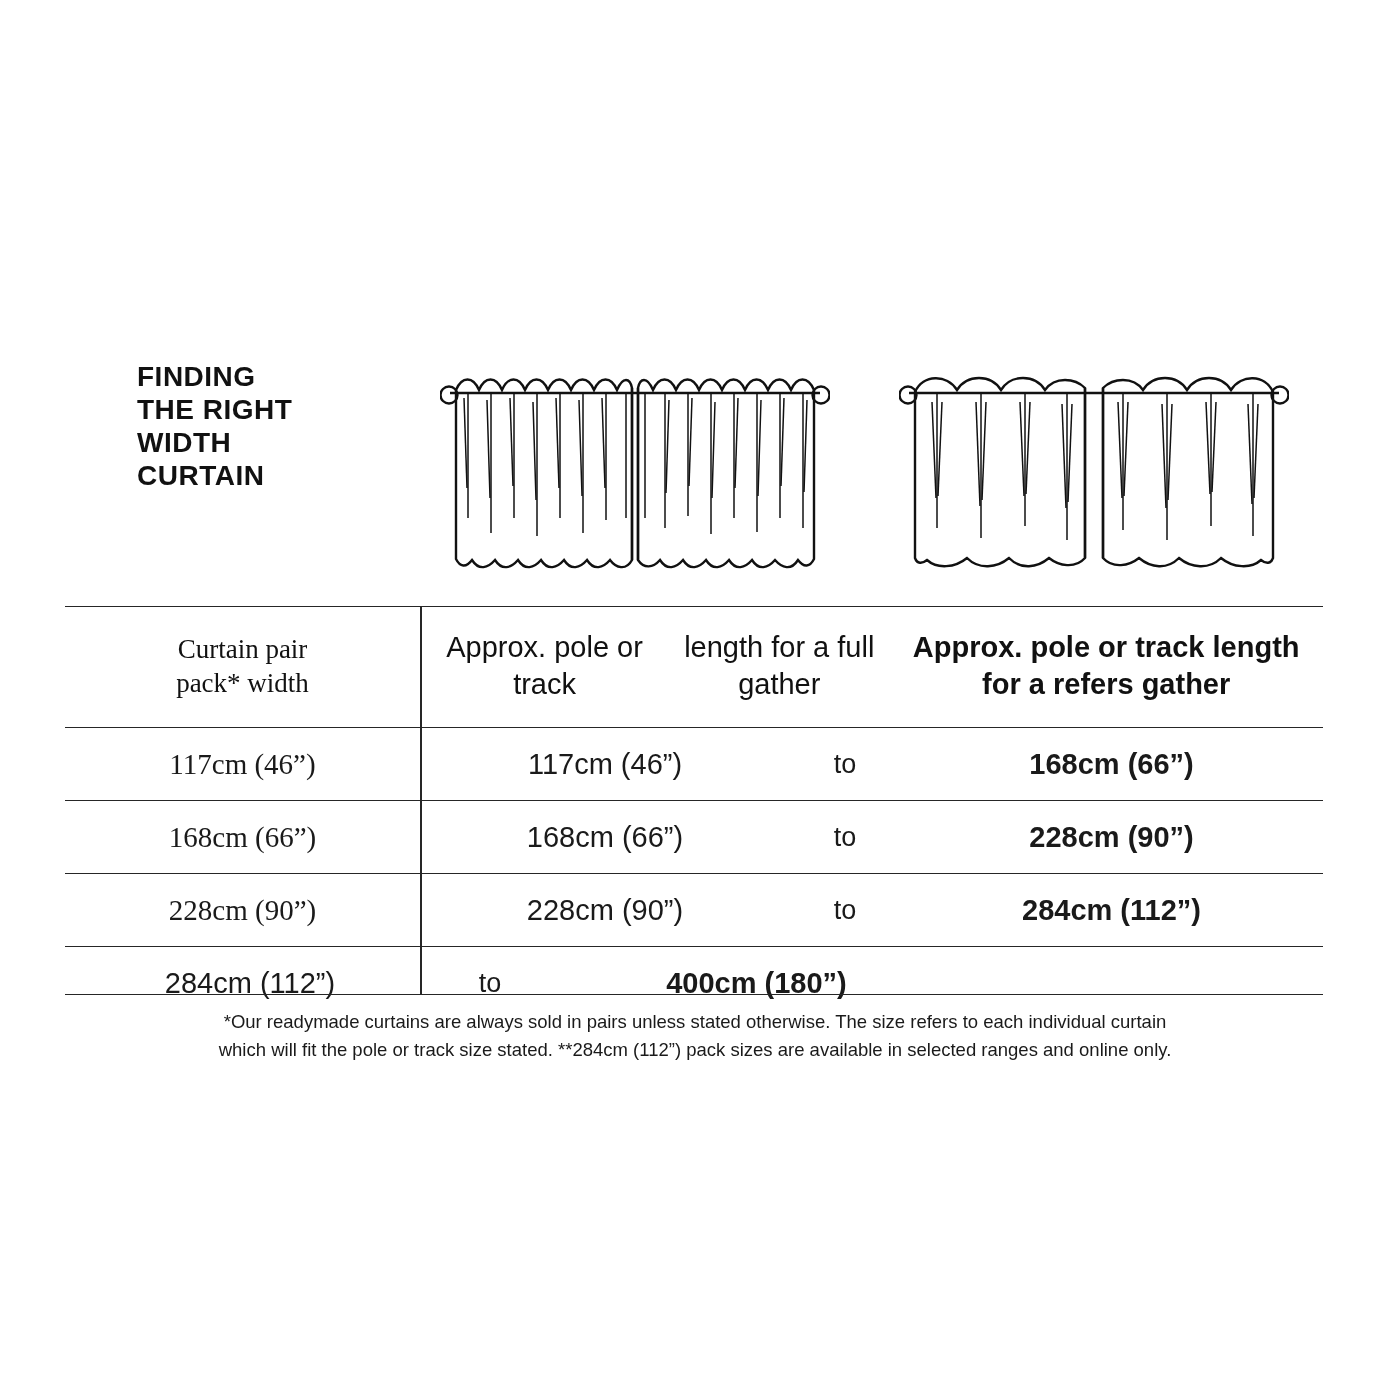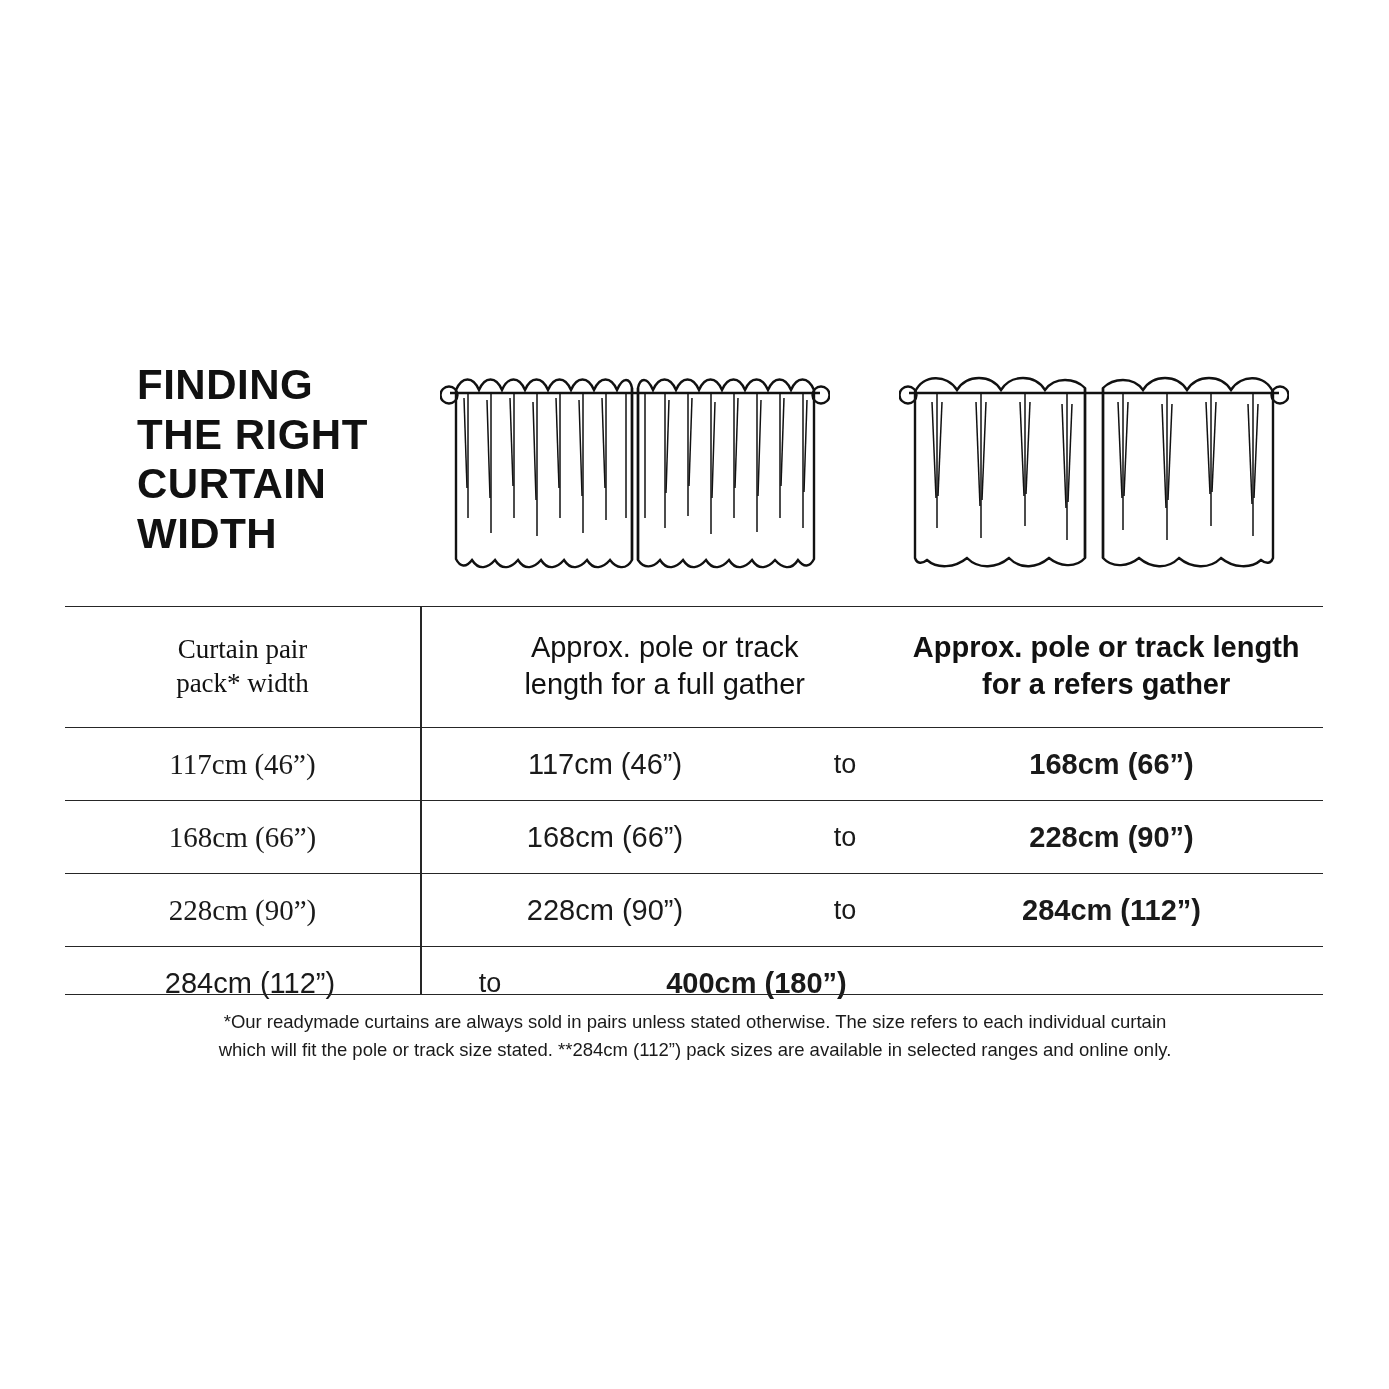--- a/index.html
+++ b/index.html
@@ -25,21 +25,21 @@
     position: absolute;
     left: 65px;
     top: 360px;
     width: 1258px;
     height: 240px;
     display: flex;
     align-items: flex-start;
   }
   .title {
     width: 340px;
-    font-size: 42px;
+    font-size: 28px;
     line-height: 1.18;
     font-weight: 700;
     letter-spacing: 0.5px;
     text-transform: uppercase;
     padding-left: 72px;
     box-sizing: border-box;
     color: #111111;
   }
   .title span { display: block; }
   .illustrations {
@@ -130,22 +130,22 @@
 </style>
 </head>
 <body>
 
 <div class="page">
 
   <div class="header">
     <div class="title">
       <span>FINDING</span>
       <span>THE RIGHT</span>
+      <span>WIDTH</span>
       <span>CURTAIN</span>
-      <span>WIDTH</span>
     </div>
 
     <div class="illustrations">
 
       <div class="illus">
         <svg viewBox="0 0 390 215" xmlns="http://www.w3.org/2000/svg" fill="none" stroke="#111111" stroke-width="2.4">
 
           <line x1="10" y1="25" x2="380" y2="25" stroke-width="2.6"></line>
           <circle cx="9" cy="27" r="8.5"></circle>
           <circle cx="381" cy="27" r="8.5"></circle>
@@ -238,21 +238,21 @@
   <div class="table divider-holder">
     <div class="vline"></div>
 
     <div class="head">
       <div class="rowline first">
         <div class="cell c1">
           <div>Curtain pair</div>
           <div>pack* width</div>
         </div>
         <div class="cell c2">
-          <div class="sub-a" style="flex-direction:column; width:480px;">
+          <div class="sub-a" style="flex-direction:row; width:480px;">
             <div>Approx. pole or track</div>
             <div>length for a full gather</div>
           </div>
           <div class="sub-b" style="flex-direction:column; width:423px;">
             <div>Approx. pole or track length</div>
             <div>for a refers gather</div>
           </div>
         </div>
       </div>
     </div>

